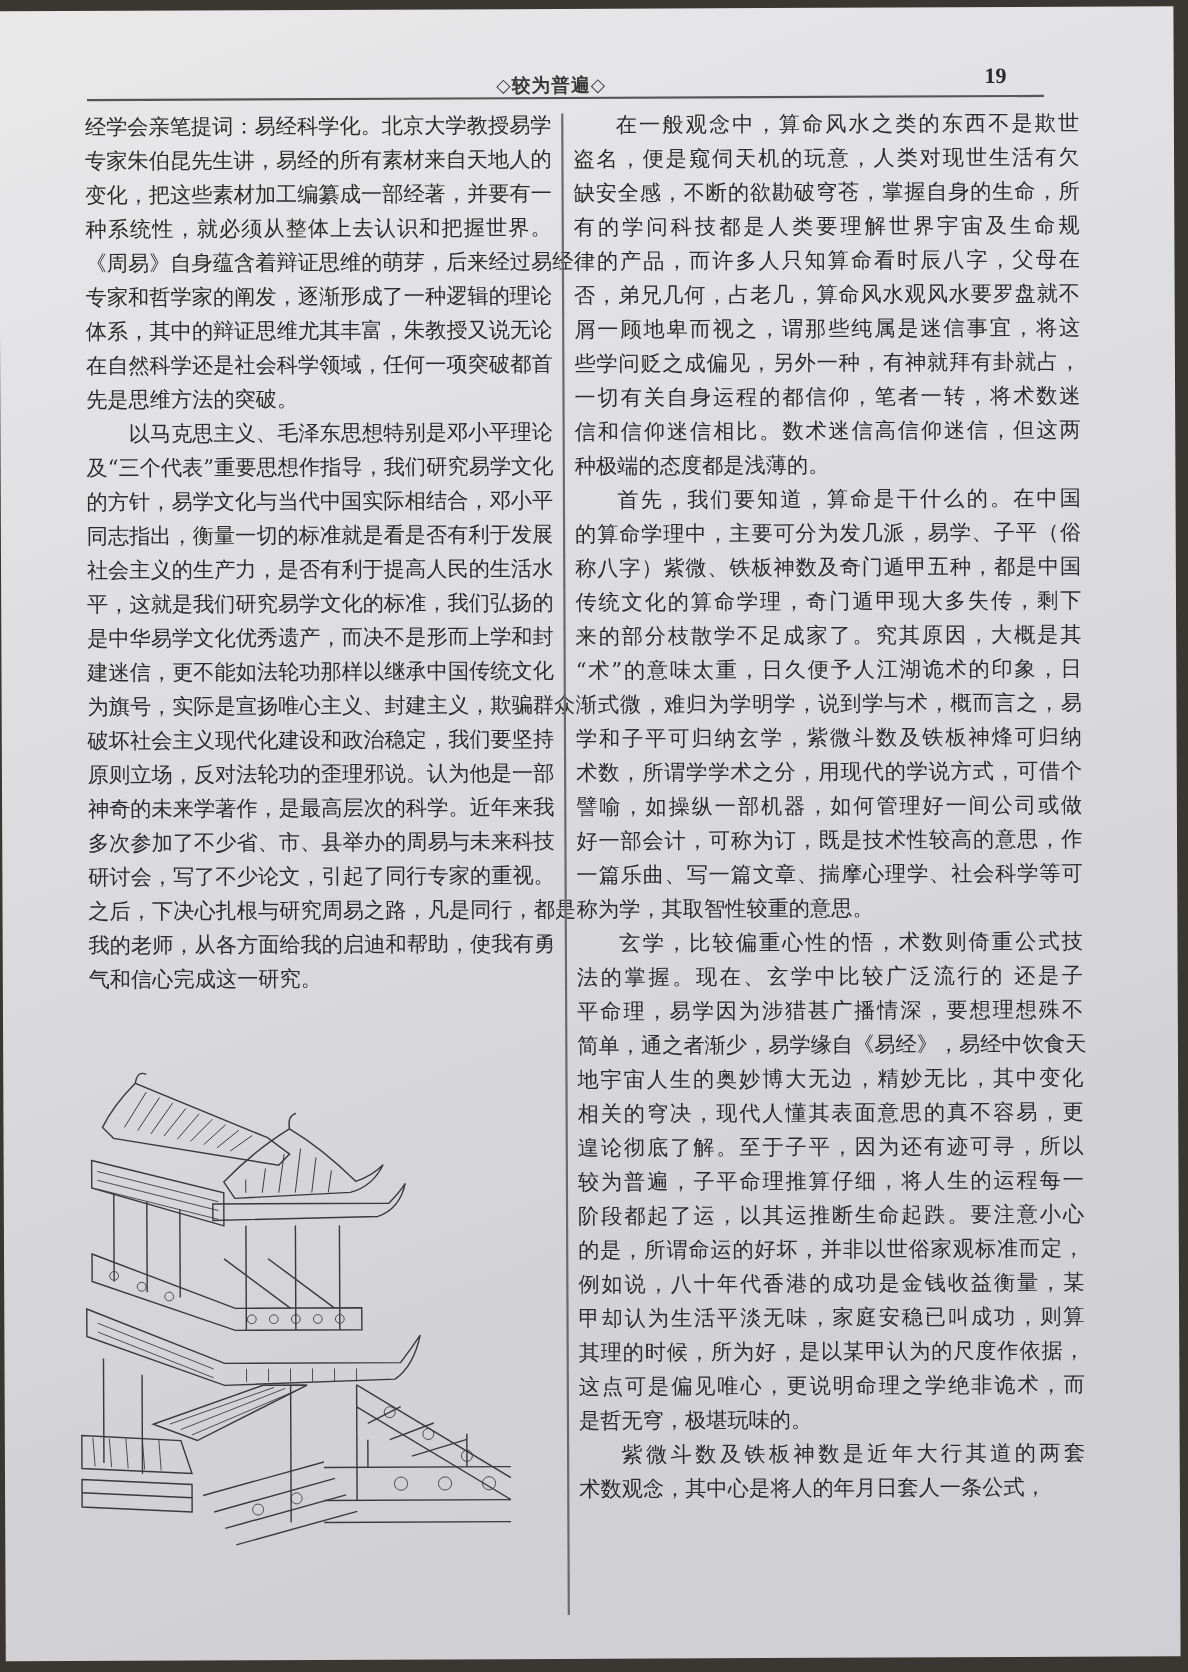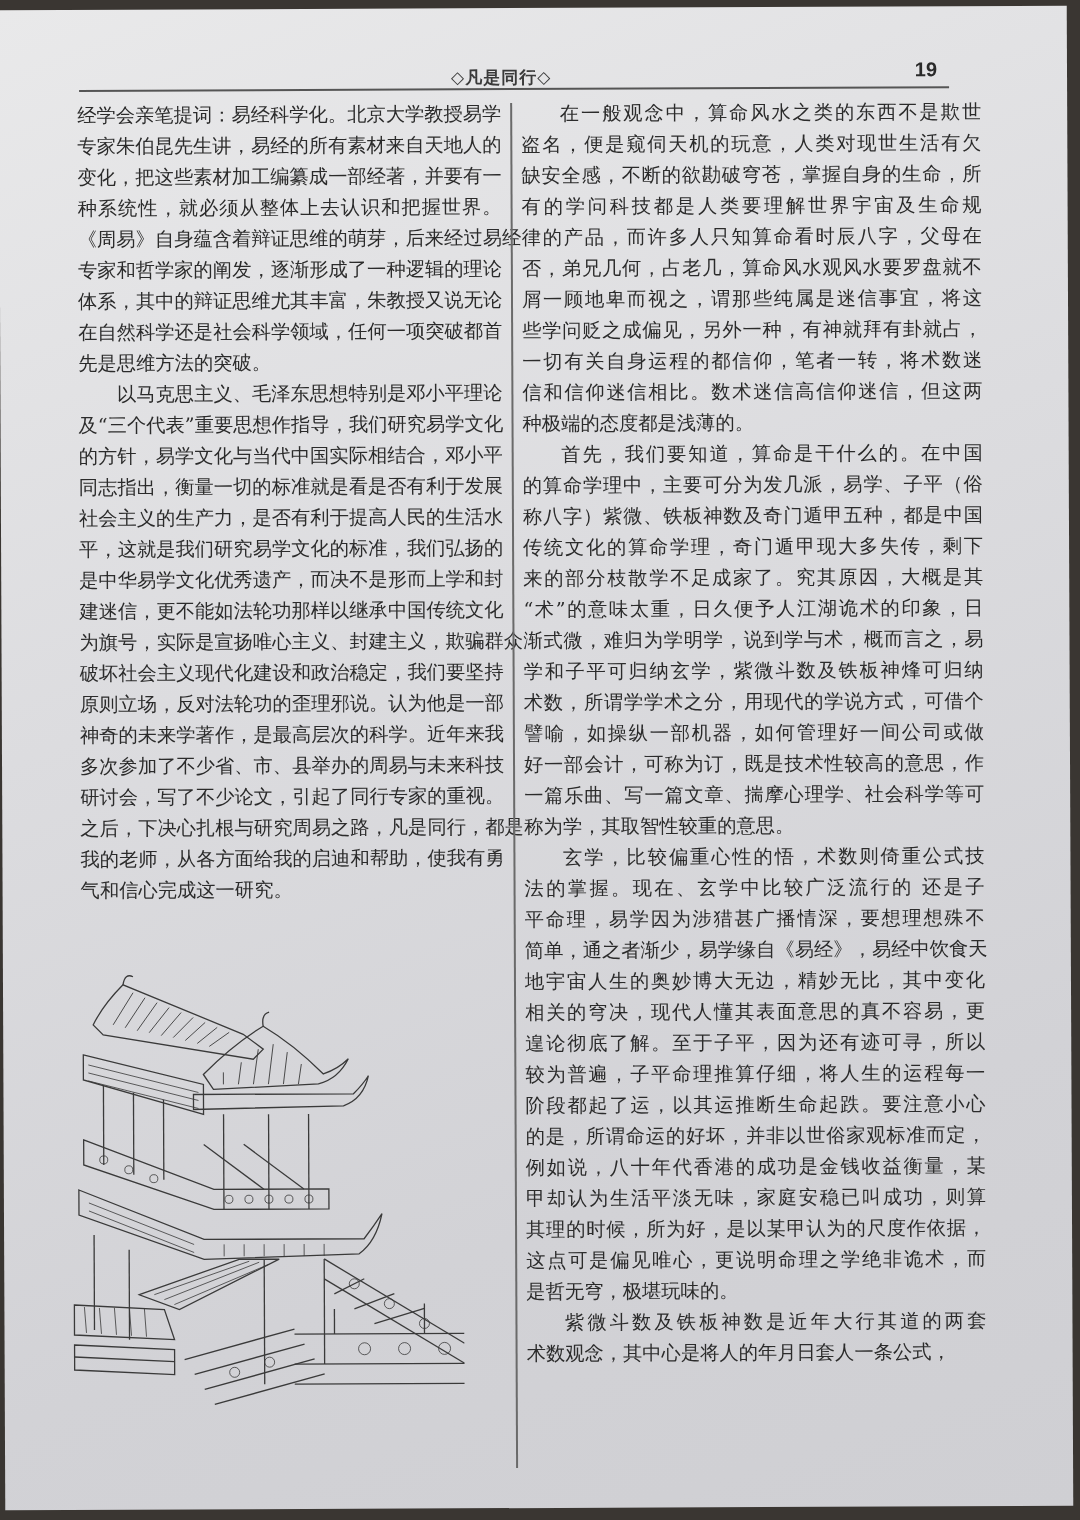--- a/index.html
+++ b/index.html
@@ -17,22 +17,22 @@
   }
   .header {
     position: absolute; left: 80px; top: 46px; width: 870px; height: 36px;
   }
   .section-tag {
     position: absolute; left: 372px; top: 12px;
     font-family: "DejaVu Sans", "Liberation Sans", sans-serif;
     font-size: 17px; color: #3a3a3a; font-weight: bold; letter-spacing: 1px;
   }
   .page-number {
-    position: absolute; right: 12px; top: 6px;
-    font-family: Liberation Sans, sans-serif;
+    position: absolute; right: 34px; top: 6px;
+    font-family: Liberation Serif, serif;
     font-size: 20px; font-weight: bold; color: #2a2a2a;
   }
   .header-rule {
     position: absolute; left: 0; top: 34px; width: 870px; height: 2px; background: #555;
   }
   .col {
     position: absolute;
     font-size: 19.3px; line-height: 31px; color: #2b2b2b;
     text-align: justify;
   }
@@ -47,21 +47,21 @@
   .illustration {
     position: absolute; left: 60px; top: 955px; width: 400px; height: 445px;
   }
 </style>
 </head>
 <body>
 
 <div class="page">
 
   <div class="header">
-    <span class="section-tag">◇凡是同行◇</span>
+    <span class="section-tag">◇较为普遍◇</span>
     <span class="page-number">19</span>
     <div class="header-rule"></div>
   </div>
 
   <div class="col left-col" id="left-col">
       <p>
         <span class="line">经学会亲笔提词：易经科学化。北京大学教授易学</span>
         <span class="line">专家朱伯昆先生讲，易经的所有素材来自天地人的</span>
         <span class="line">变化，把这些素材加工编纂成一部经著，并要有一</span>
         <span class="line">种系统性，就必须从整体上去认识和把握世界。</span>

